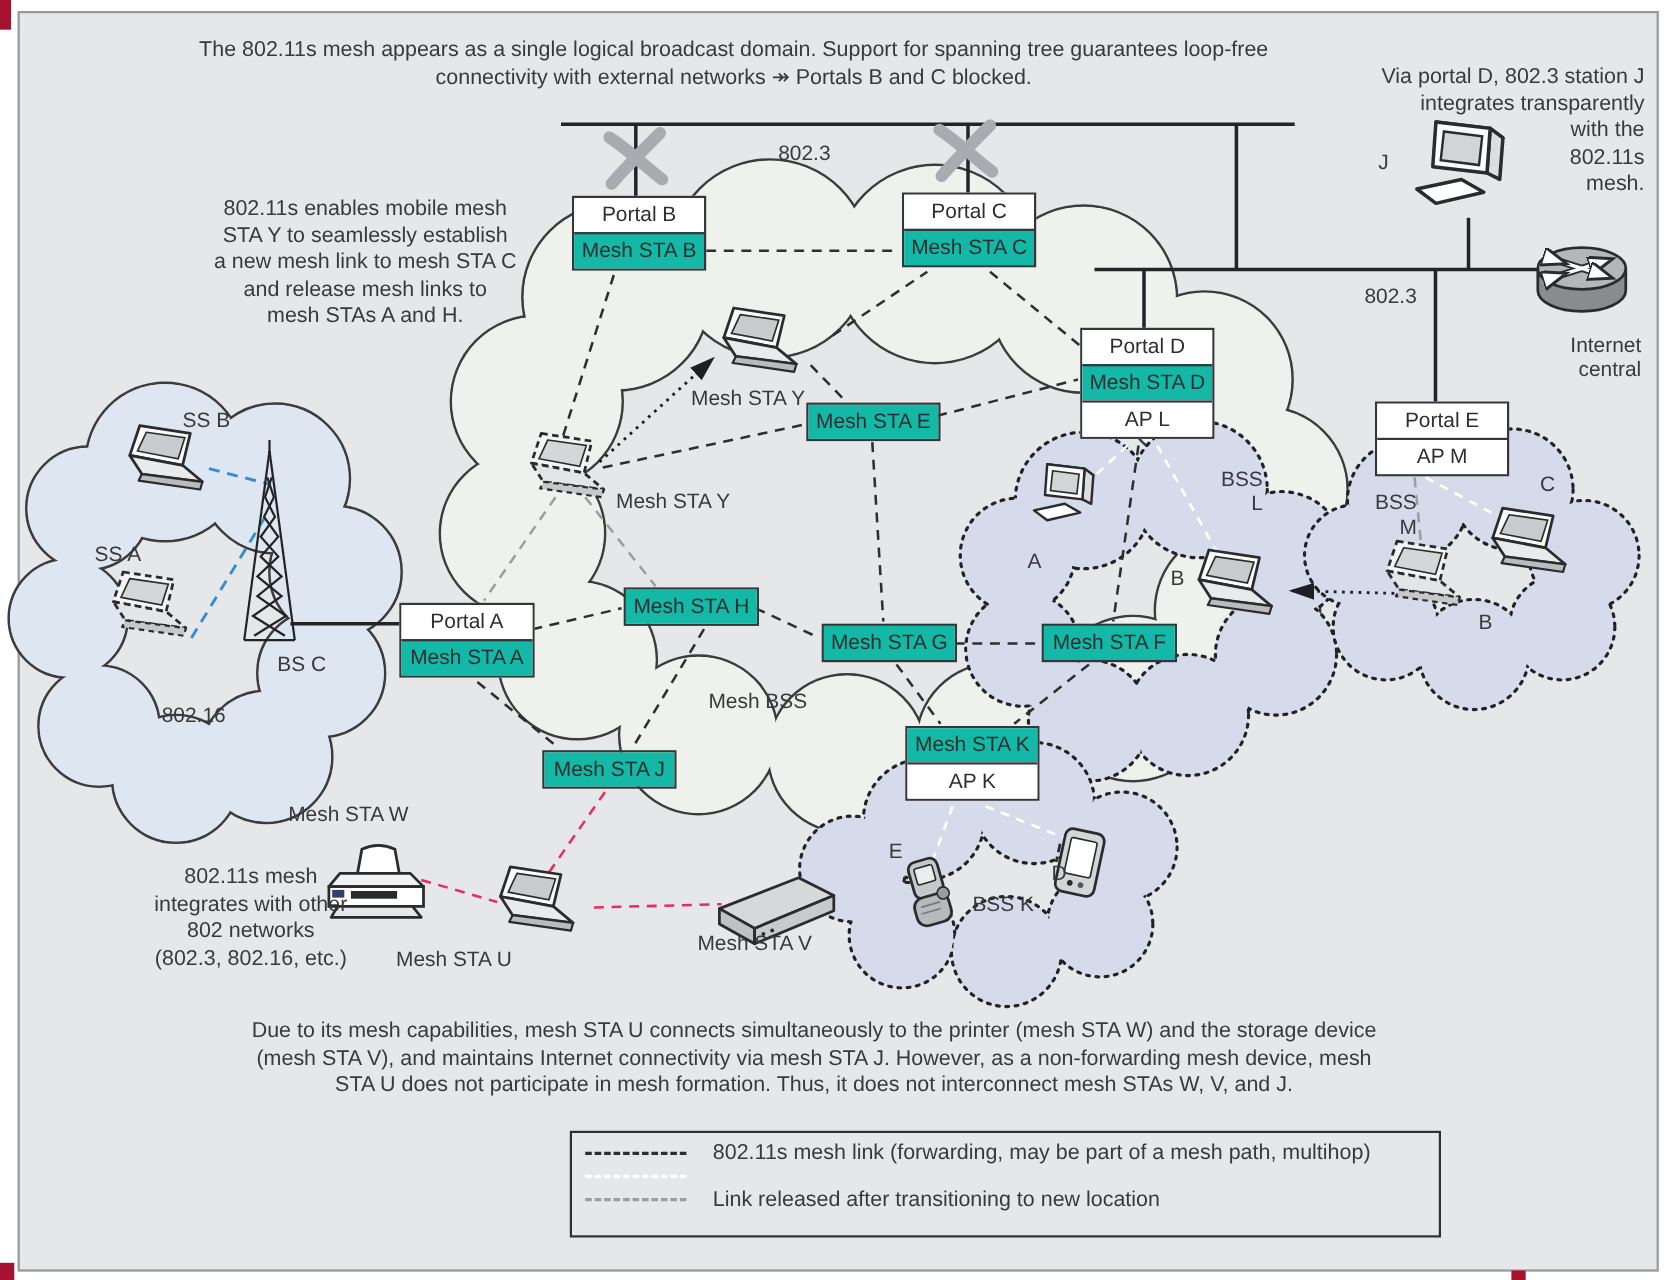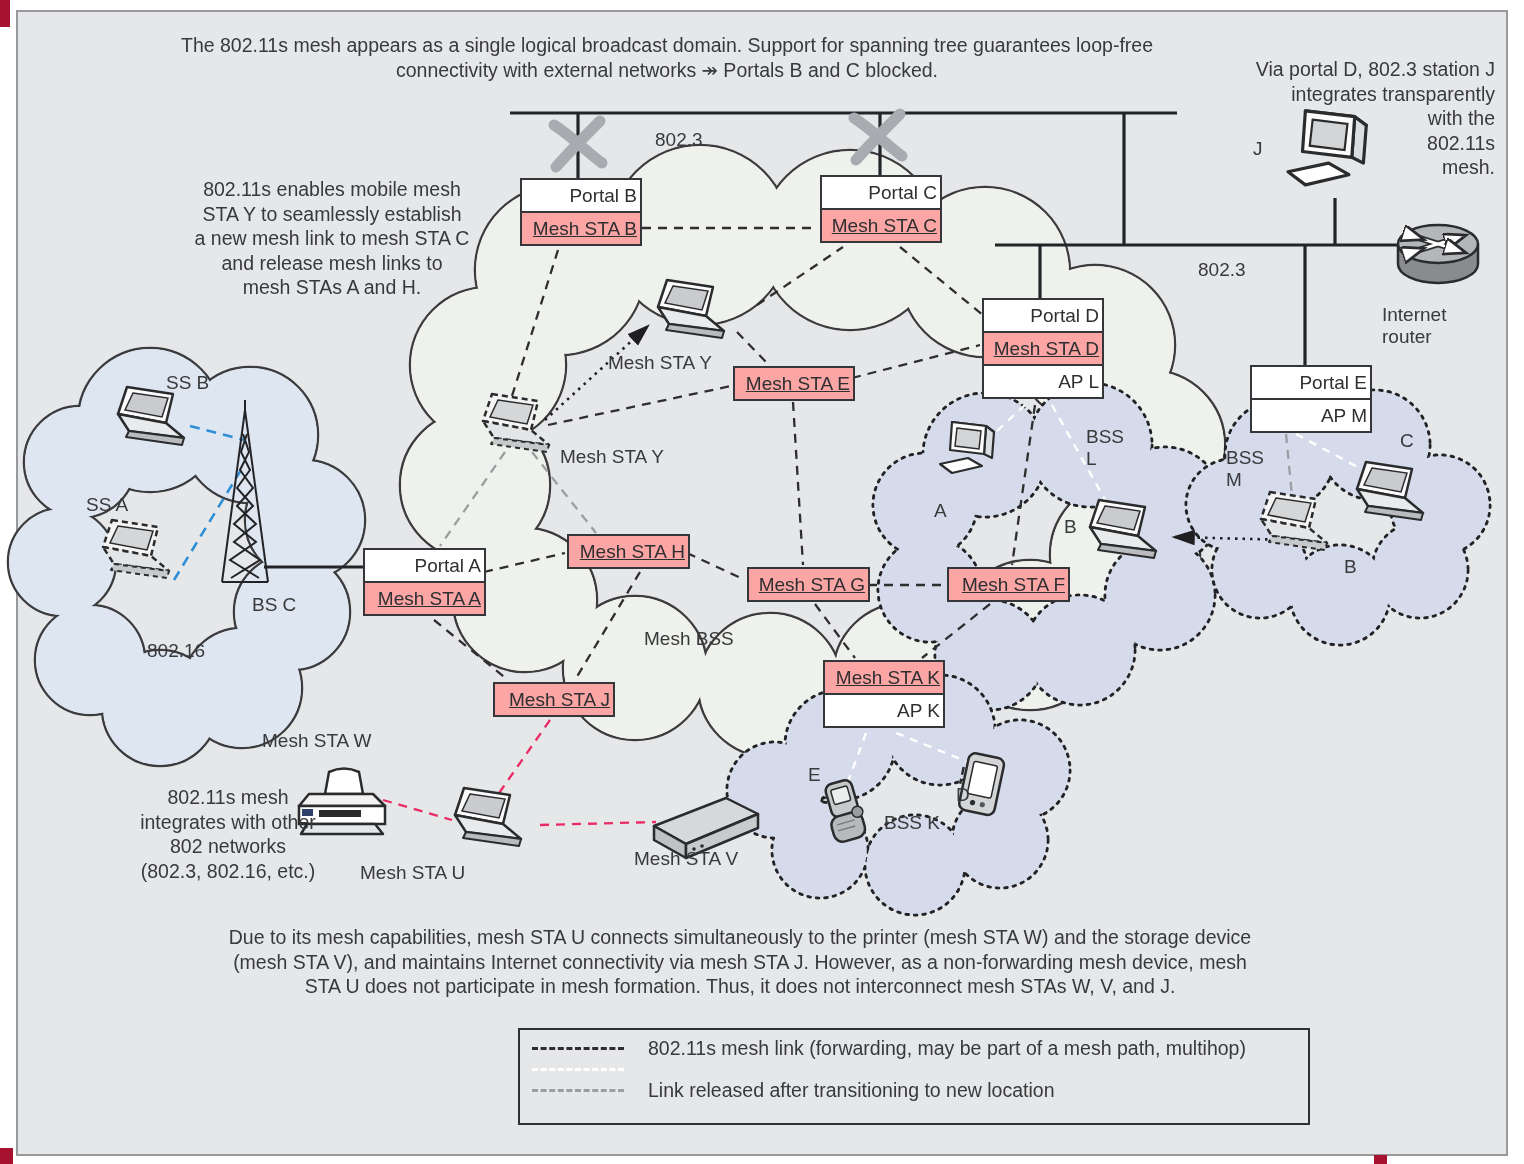--- a/index.html
+++ b/index.html
@@ -3,25 +3,25 @@
 <meta charset="utf-8">
 <style>
   html,body{margin:0;padding:0;background:#ffffff;}
   body{font-family:"Liberation Sans","DejaVu Sans",sans-serif;color:#38393b;}
   #stage{position:relative;width:1524px;height:1164px;overflow:hidden;background:#fff;}
   #panel{position:absolute;left:16px;top:10px;width:1488px;height:1142px;background:#e6e7e8;border:2.5px solid #97999c;}
   #net{position:absolute;left:0;top:0;z-index:2;}
   .ann{position:absolute;z-index:5;white-space:pre-line;font-size:19.5px;line-height:1.26;color:#38393b;text-align:center;}
   .ann.right{text-align:right;}
   .lbl{position:absolute;z-index:5;font-size:19px;white-space:pre-line;color:#38393b;}
-  .lbl.center{text-align:left;}
-  .nbox{position:absolute;z-index:6;border:2px solid #35363a;text-align:right;font-size:19px;color:#2e2f31;background:#fff;}
+  .lbl.center{text-align:right;}
+  .nbox{position:absolute;z-index:6;border:2px solid #35363a;text-align:center;font-size:19px;color:#2e2f31;background:#fff;}
   .nbox .row{height:31px;line-height:31px;padding:0 3px;background:#fff;white-space:nowrap;}
   .nbox .row + .row{border-top:2px solid #35363a;}
-  .nbox .row.blue{background:#fca5a5;text-decoration:underline;}
+  .nbox .row.blue{background:#14b8a6;}
   .legend{position:absolute;z-index:6;left:518px;top:1028px;width:792px;height:97px;border:2px solid #2f3032;padding:8px 2px 0 12px;box-sizing:border-box;}
   .legend-row{display:flex;align-items:center;height:20px;margin-bottom:1px;}
   .legend-dash{width:92px;height:0;border-top:3.5px dashed #000;margin-right:24px;flex:0 0 auto;}
   .legend-text{font-size:19.5px;line-height:20px;white-space:nowrap;}
   .pagemark{position:absolute;z-index:8;background:#a81231;}
 </style>
 </head>
 <body>
 
 <div id="stage">
@@ -395,21 +395,21 @@
 M</div>
   <div class="lbl" style="left:884px;top:812px">BSS K</div>
   <div class="lbl" style="left:934px;top:500px">A</div>
   <div class="lbl" style="left:1064px;top:516px">B</div>
   <div class="lbl" style="left:1400px;top:430px">C</div>
   <div class="lbl" style="left:1344px;top:556px">B</div>
   <div class="lbl" style="left:808px;top:764px">E</div>
   <div class="lbl" style="left:956px;top:784px">D</div>
   <div class="lbl" style="left:1253px;top:138px">J</div>
   <div class="lbl center" style="left:1382px;top:304px;width:110px">Internet
-router</div>
+central</div>
   <div class="lbl" style="left:262px;top:730px">Mesh STA W</div>
   <div class="lbl" style="left:360px;top:862px">Mesh STA U</div>
   <div class="lbl" style="left:634px;top:848px">Mesh STA V</div>
 
   <div class="legend">
     <div class="legend-row">
       <span class="legend-dash" style="border-top-color: rgb(46, 46, 48);"></span>
       <span class="legend-text">802.11s mesh link (forwarding, may be part of a mesh path, multihop)</span>
     </div>
     <div class="legend-row">

